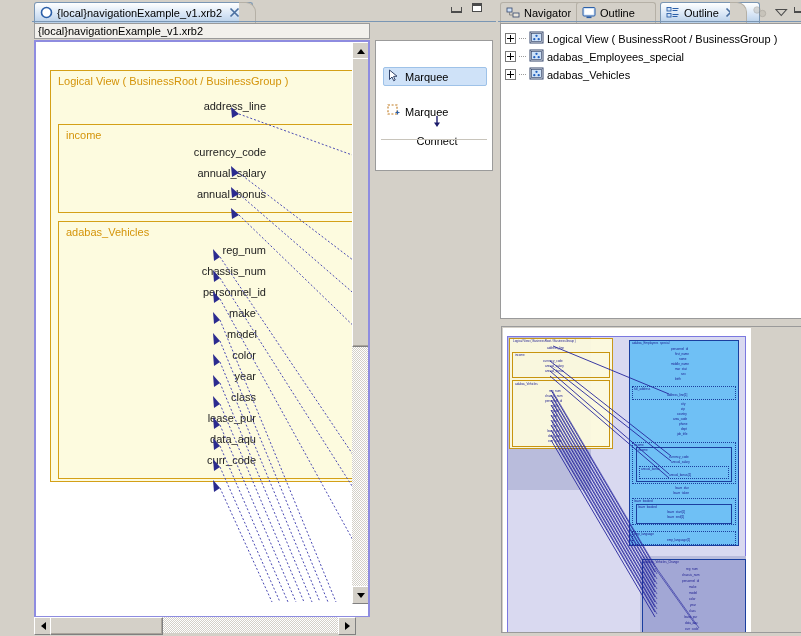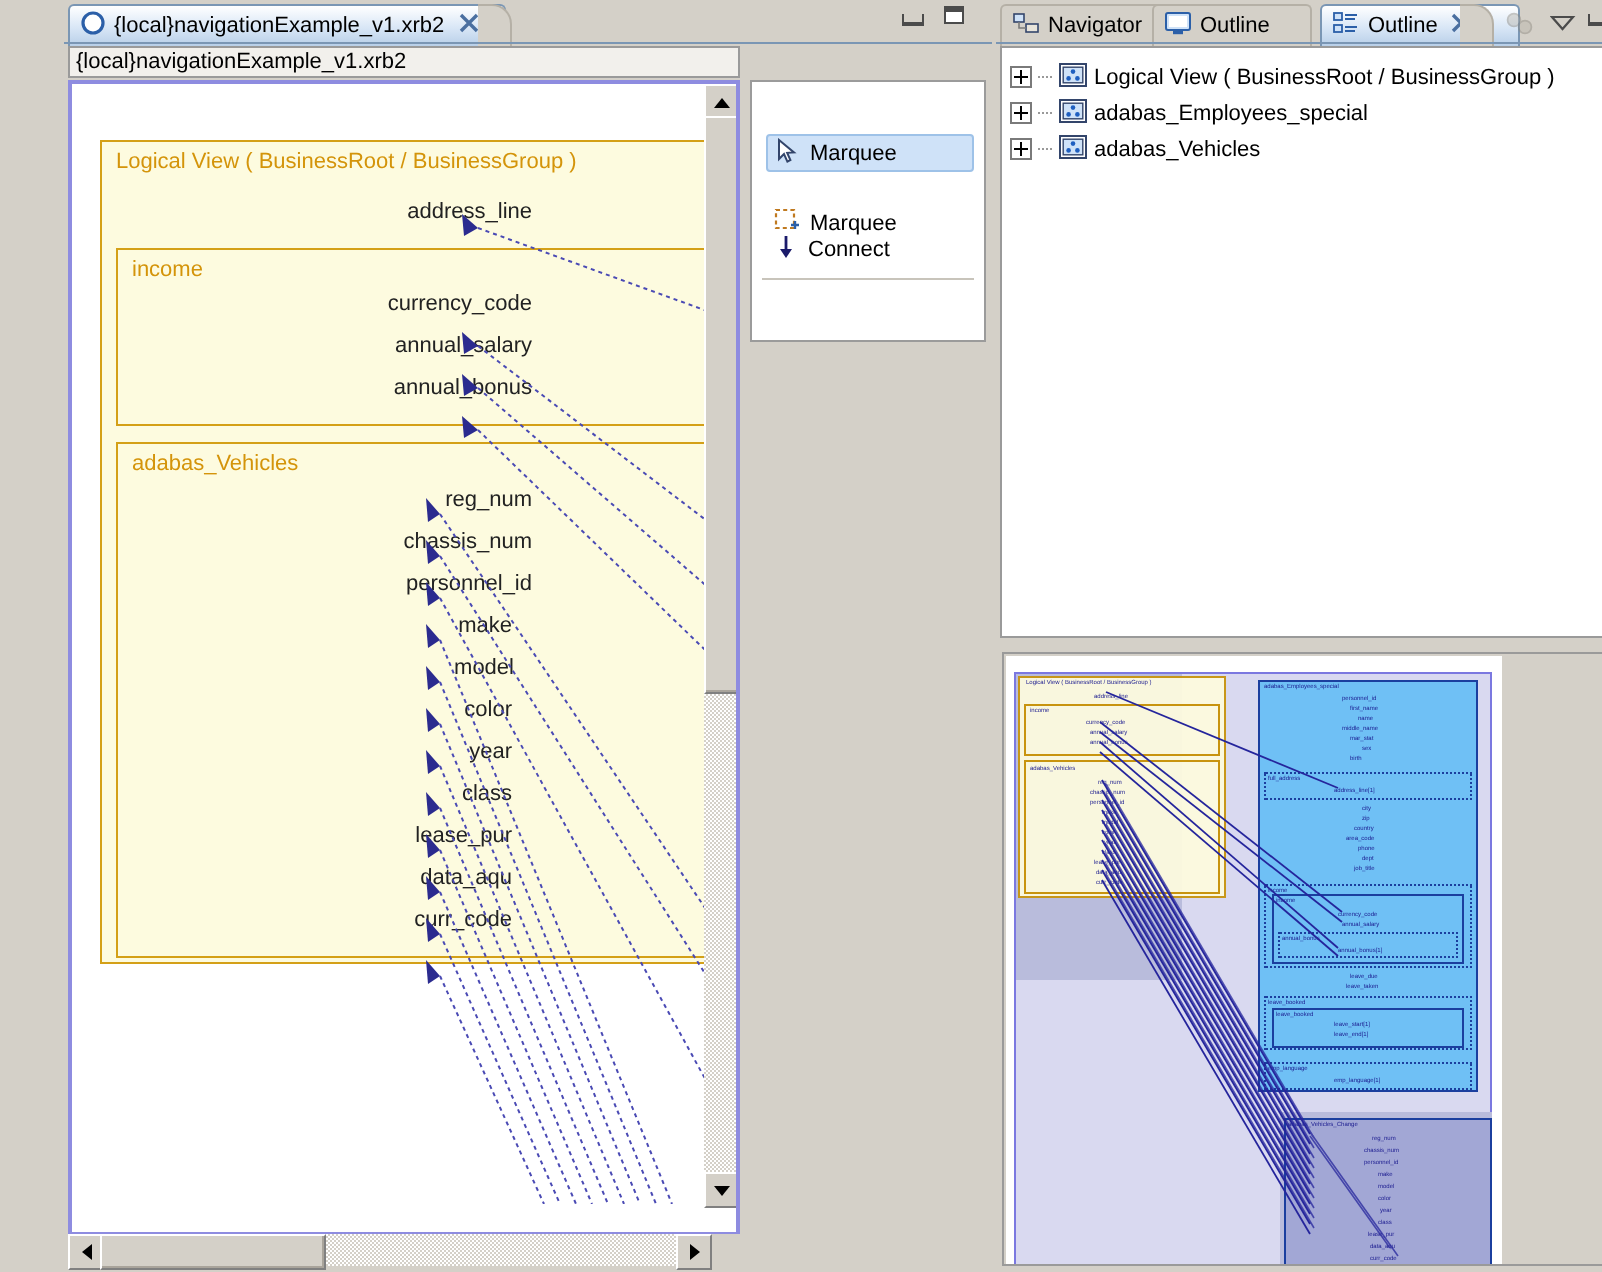--- a/index.html
+++ b/index.html
@@ -259,21 +259,21 @@
       <div class="pitem" style="top:61px;">
         <span class="icon-shape">
           <svg width="13" height="13" viewBox="0 0 13 13">
             <rect x="1" y="1" width="9" height="9" fill="none" stroke="#c07a20" stroke-width="1.1" stroke-dasharray="2,1.6"></rect>
             <path d="M8.5 8.5h4M10.5 6.5v4" stroke="#2b5fa8" stroke-width="1.2"></path>
           </svg>
         </span>
         <span>Marquee</span>
       </div>
 
-      <div class="pitem" style="top:74px;">
+      <div class="pitem" style="top:74px;flex-direction:column;">
         <span class="icon-shape">
           <svg width="12" height="13" viewBox="0 0 12 13">
               <path d="M6 1 v8" stroke="#1b1b6b" stroke-width="1.4"></path>
               <polygon points="6,12 3,7.5 9,7.5" fill="#1b1b6b"></polygon>
             </svg>
         </span>
         <span>Connect</span>
       </div>
 
       <div id="paletteSep"></div>

